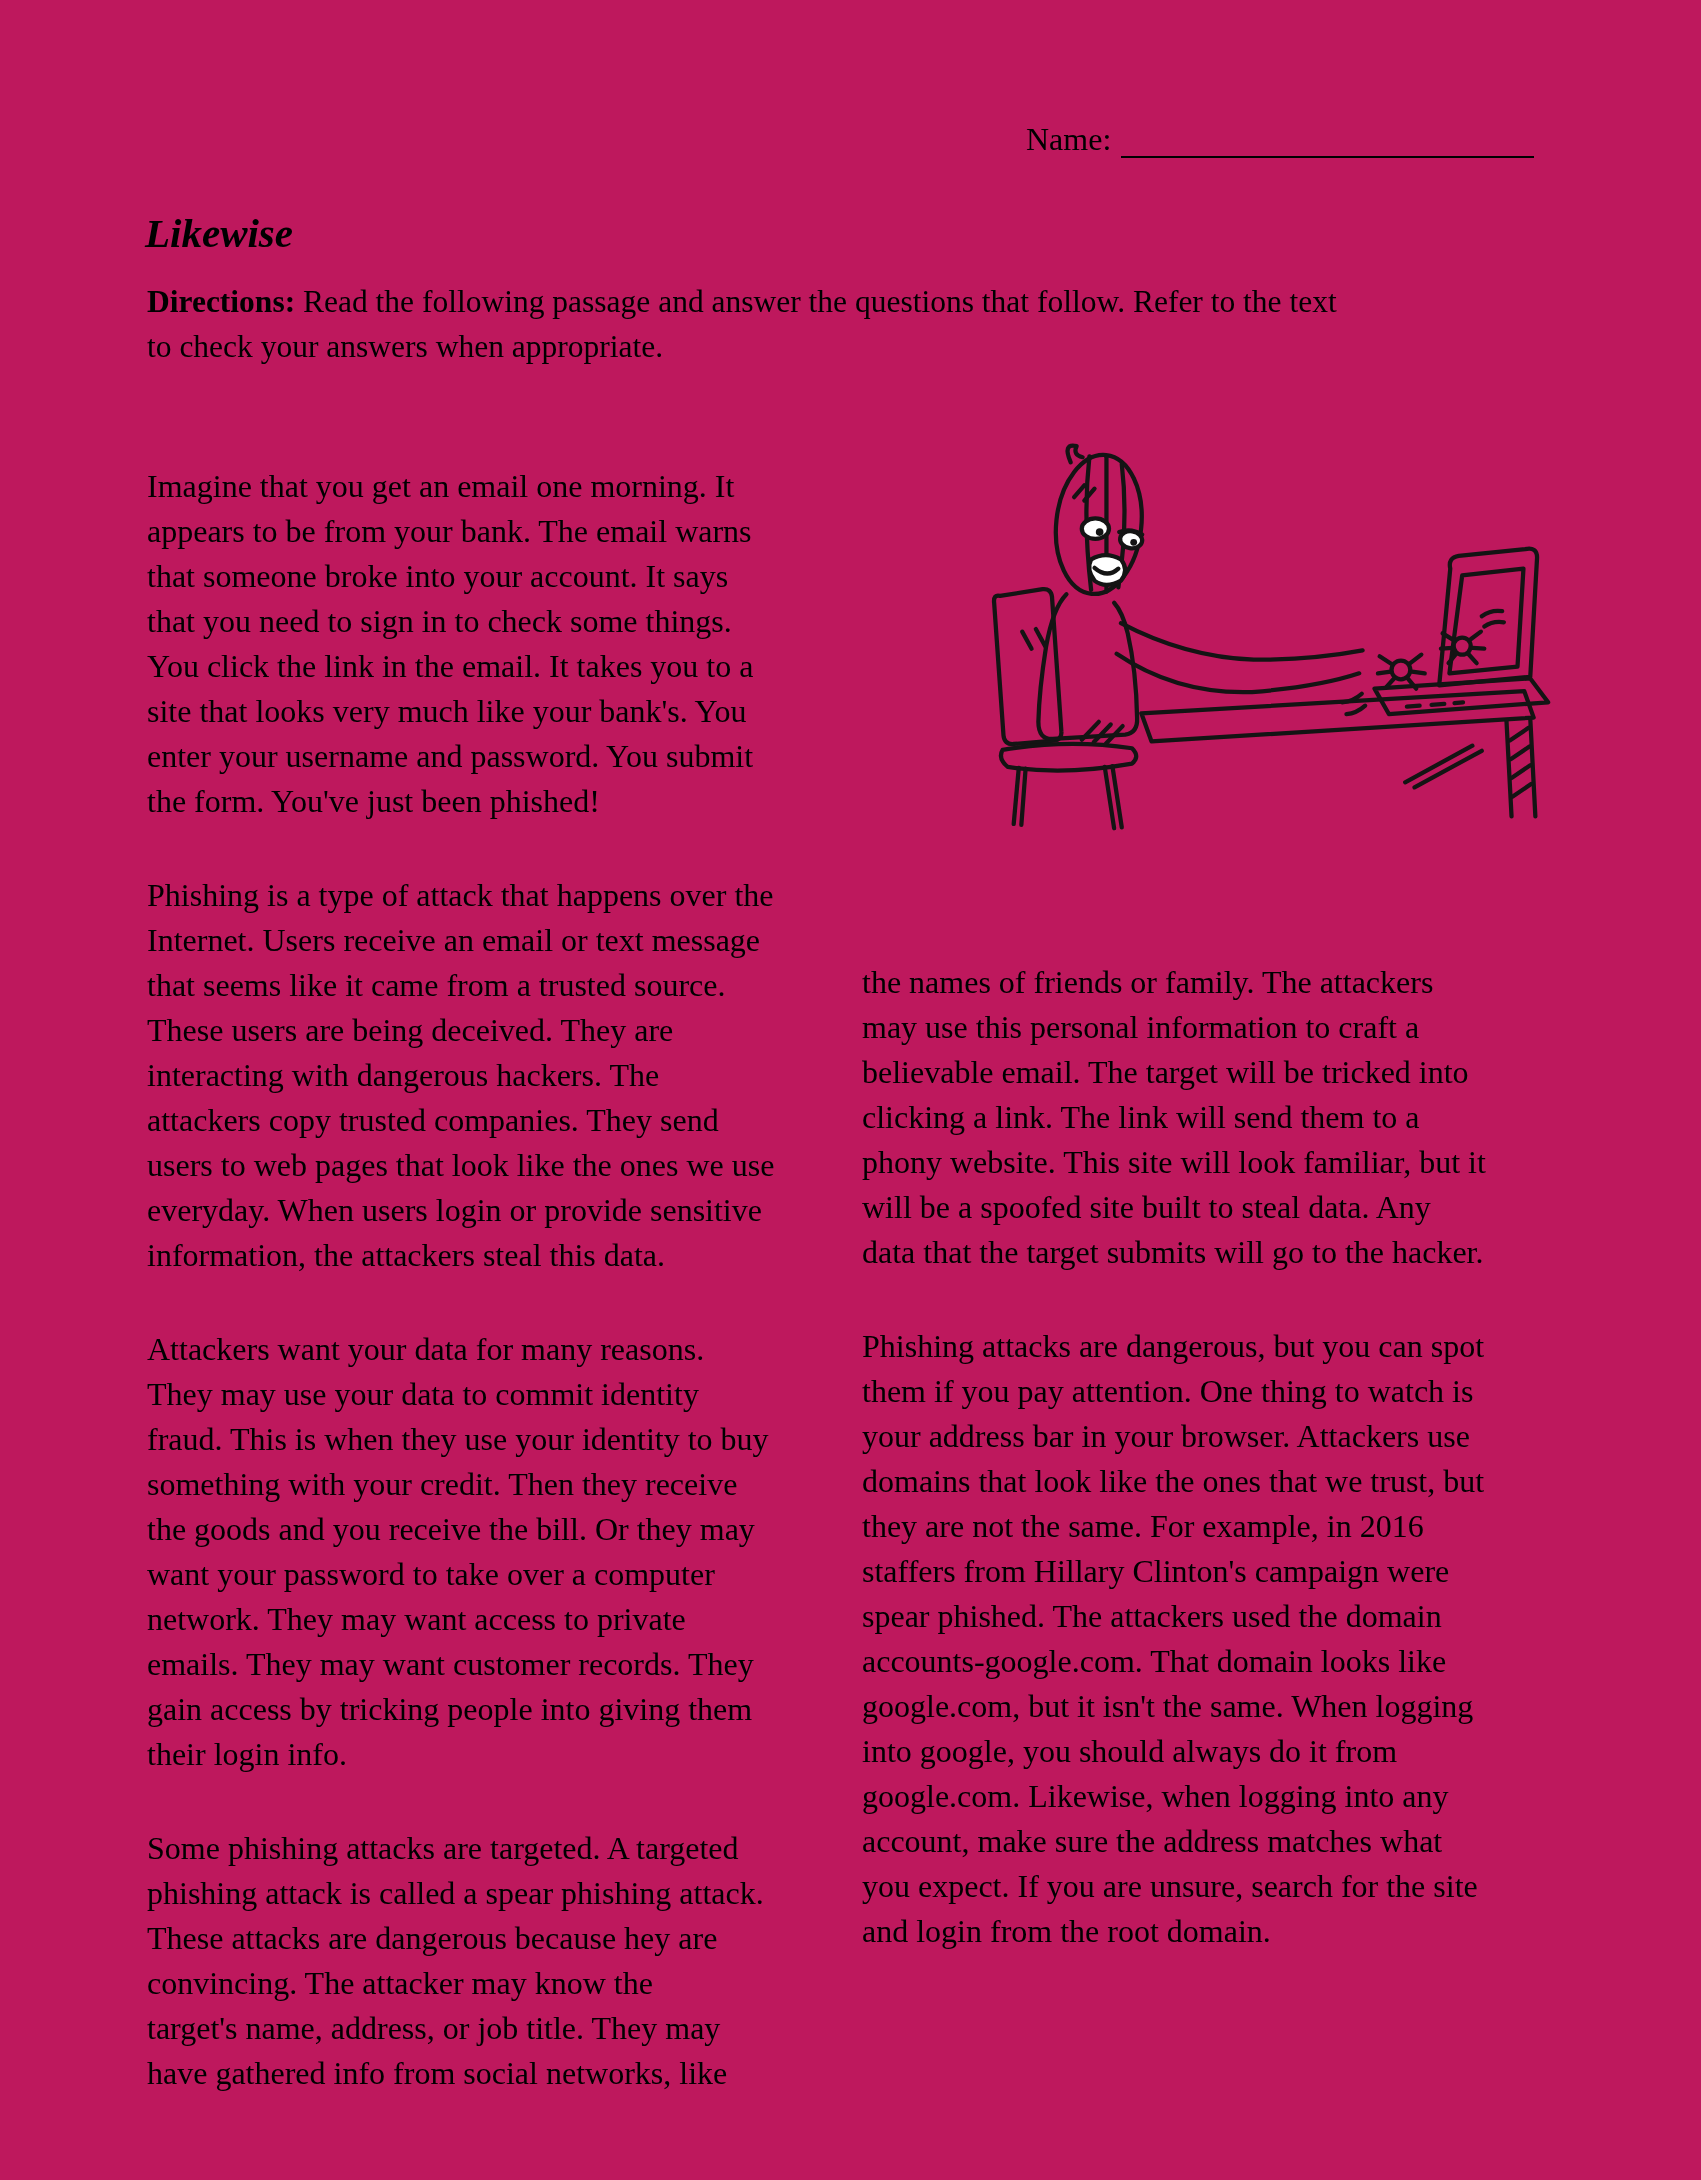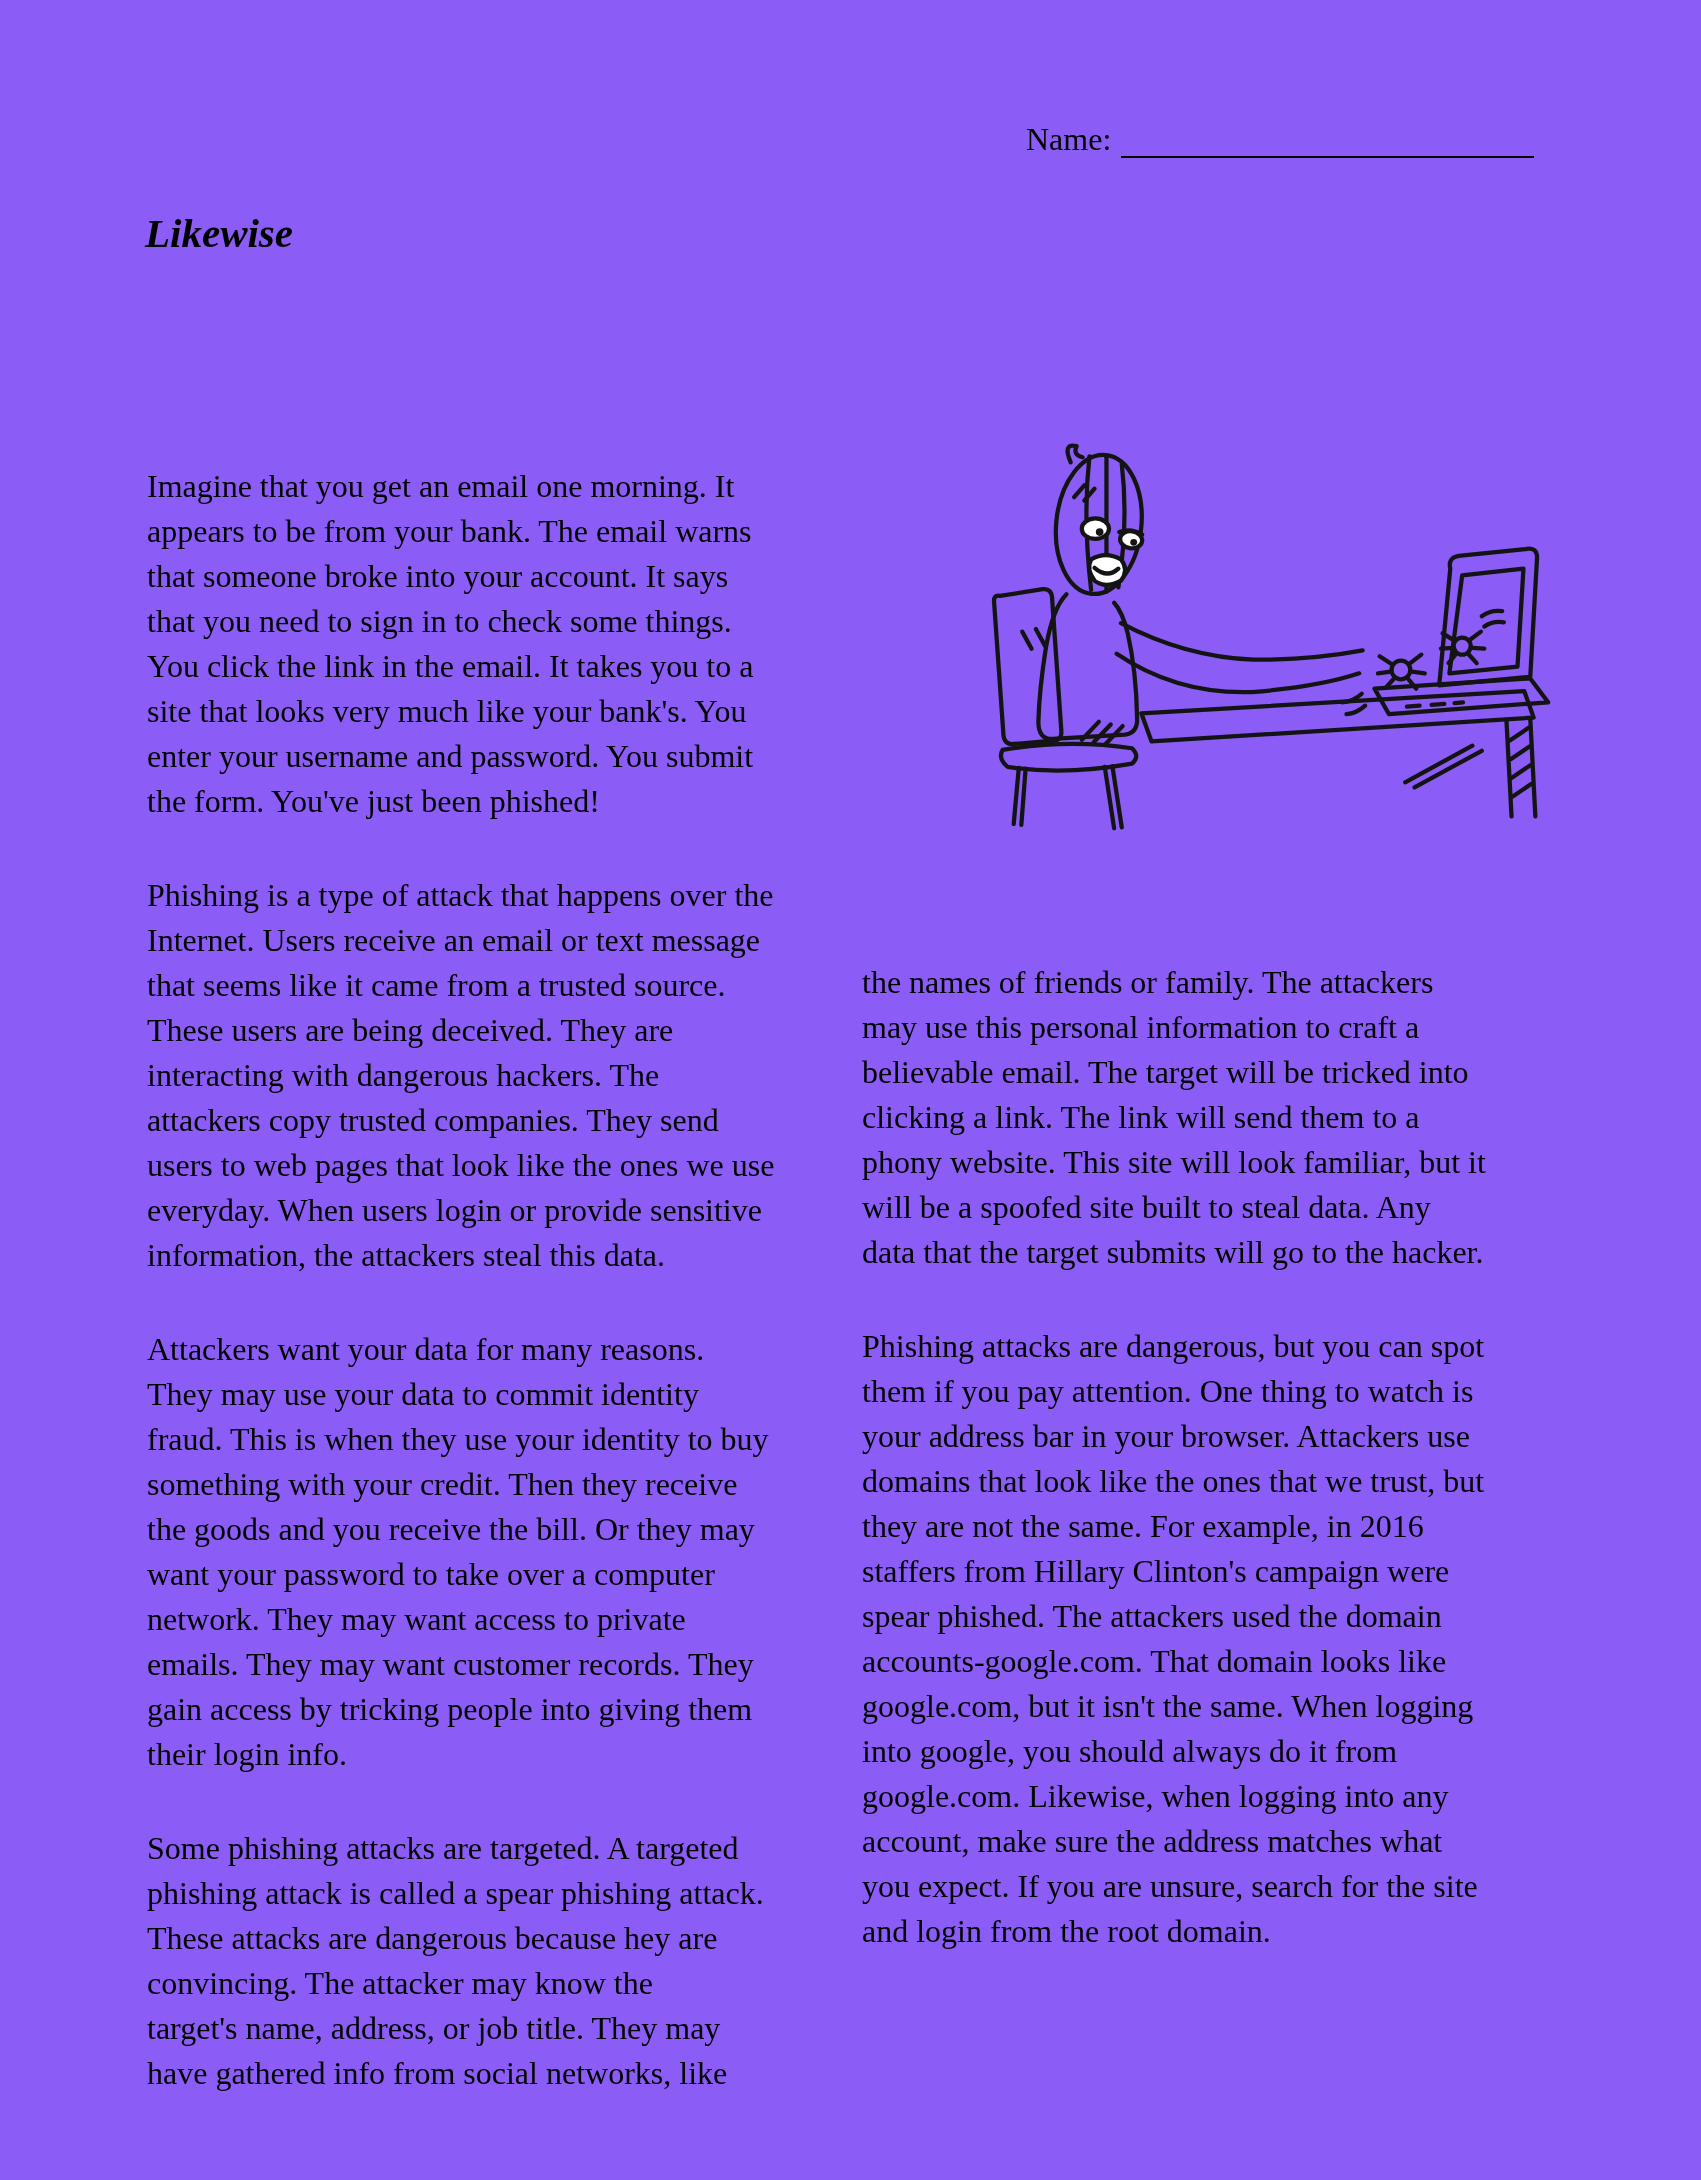--- a/index.html
+++ b/index.html
@@ -1,21 +1,21 @@
 <!DOCTYPE html>
 <html style="font-size:13.6px"><head>
 <meta charset="utf-8">
 <style>
   html, body { margin: 0; padding: 0; }
   body { background: #ffffff; }
   .page {
     position: relative;
     width: 1701px;
     height: 2181px;
-    background: #8b5cf6;
+    background: #be185d;
     color: #000000;
     font-family: "Liberation Serif", serif;
     overflow: hidden;
   }
   .name-row {
     position: absolute;
     left: 1026px;
     top: 121px;
     display: flex;
     align-items: flex-end;
@@ -84,20 +84,22 @@
 
 <div class="page">
 
   <div class="name-row">
     <span class="name-label">Name:</span>
     <span class="name-line"></span>
   </div>
 
   <h2 class="subtitle">Likewise</h2>
 
+  <p class="directions"><span class="bold">Directions:</span> <span>Read the following passage and answer the questions that follow. Refer to the text
+to check your answers when appropriate.</span></p>
 
   <svg class="illustration" viewBox="0 0 700 490">
     <g fill="none" stroke="#141414" stroke-width="5" stroke-linecap="round" stroke-linejoin="round">
       <g>
         <path d="M34,202 Q26,200 27,210 L38,366 Q39,377 50,376 L97,372 Q107,371 106,361 L95,203 Q94,193 84,194 Z"></path>
         <path d="M60,244 L71,264"></path>
         <path d="M76,241 L87,261"></path>
         <path d="M37,383 Q113,370 189,381 Q199,391 189,399 Q111,413 43,403 Q31,393 37,383 Z"></path>
         <path d="M56,404 L50,470"></path>
         <path d="M64,405 L59,471"></path>

